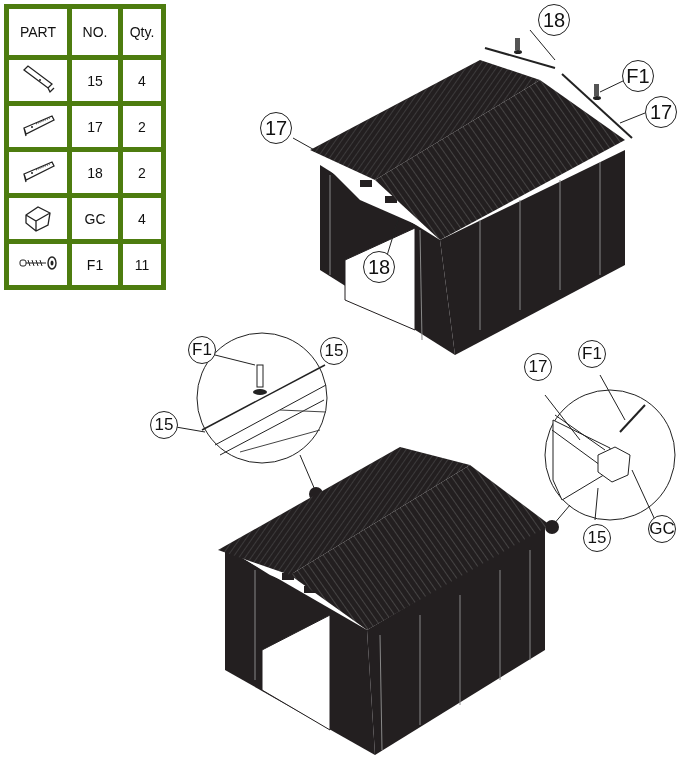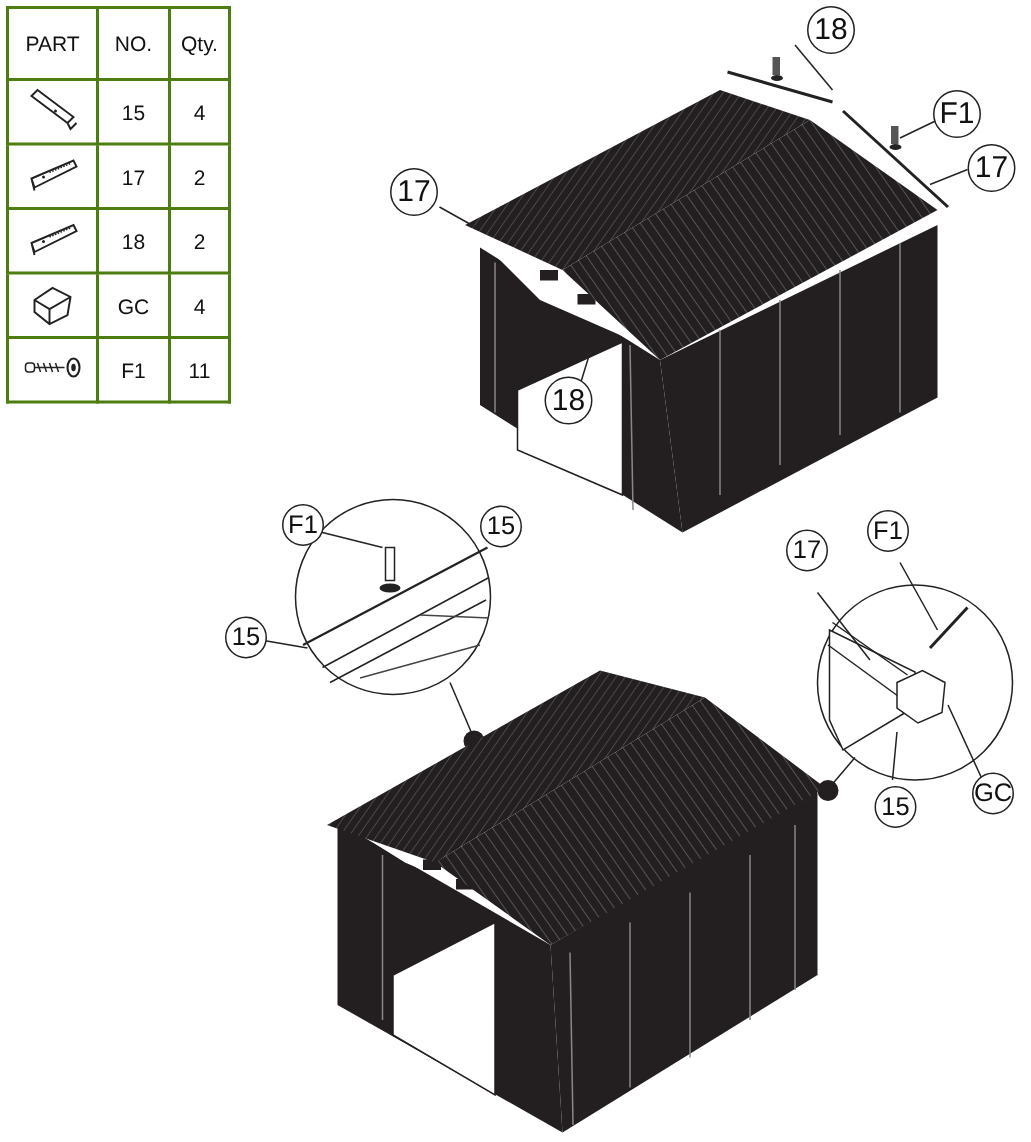--- a/index.html
+++ b/index.html
@@ -1,20 +1,20 @@
 <!DOCTYPE html>
 <html><head>
 <meta charset="utf-8">
 <style>
   html, body { margin: 0; padding: 0; background: #ffffff; }
   body { width: 687px; height: 761px; position: relative; overflow: hidden;
          font-family: "Liberation Sans", sans-serif; color: #111; }
   .parts-table { position: absolute; left: 4px; top: 4px; border-collapse: collapse;
                  border: 1px solid #222; }
-  .parts-table td, .parts-table th { border: 2px solid #4d7c0f; text-align: center;
+  .parts-table td, .parts-table th { border: 5px solid #4d7c0f; text-align: center;
                  font-weight: normal; font-size: 14px; padding: 0; }
   .parts-table th { height: 46px; }
   .parts-table td { height: 41px; }
   .col-part { width: 58px; }
   .col-no { width: 46px; }
   .col-qty { width: 38px; }
   .illus { position: absolute; left: 0; top: 0; }
   .callout { position: absolute; width: 32px; height: 32px; border: 1px solid #222;
              border-radius: 50%; background: #fff; display: flex; align-items: center;
              justify-content: center; font-size: 20px; box-sizing: border-box; }

